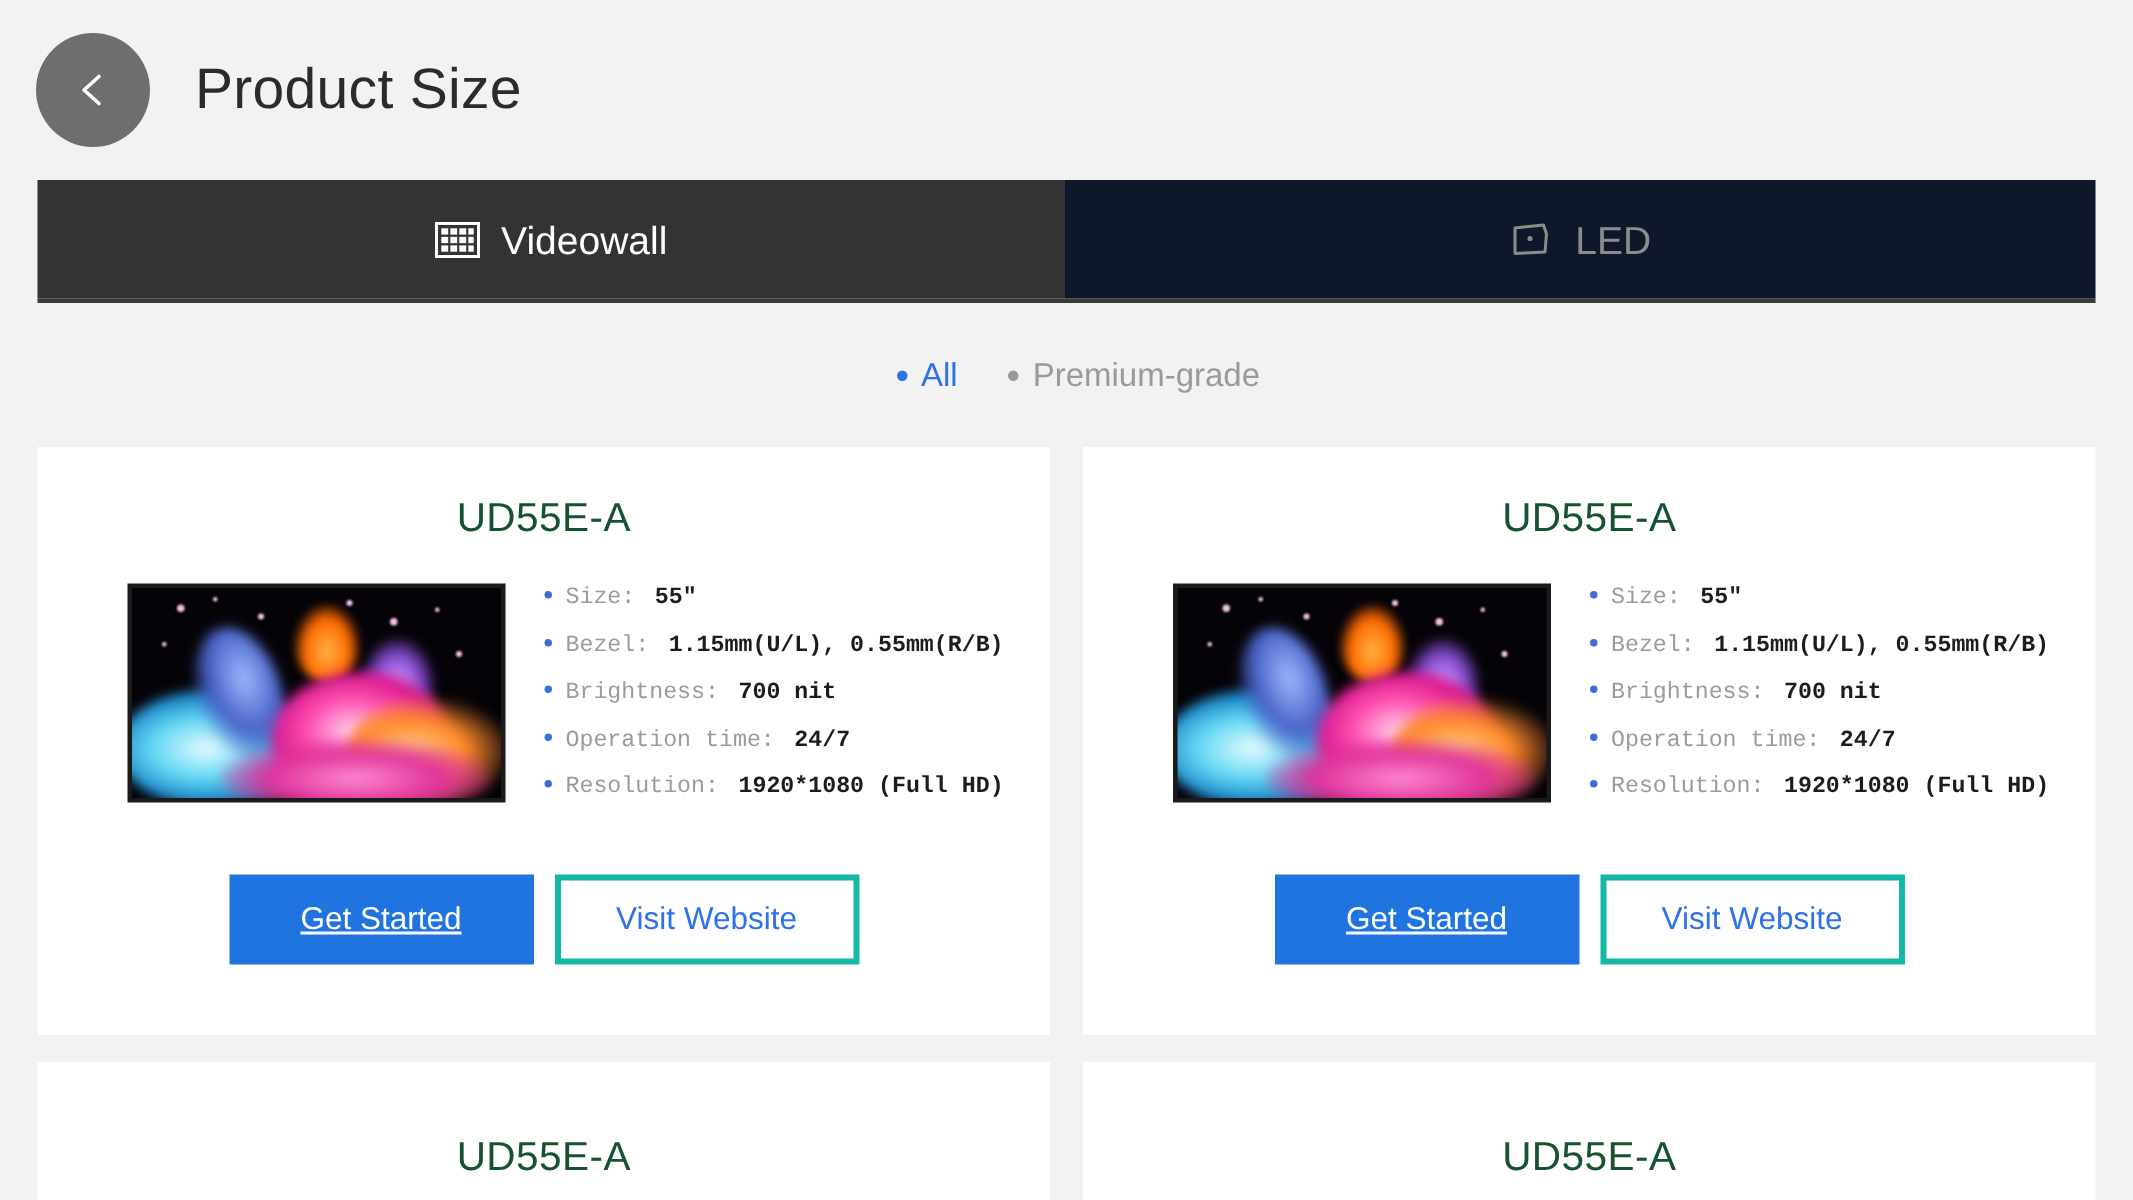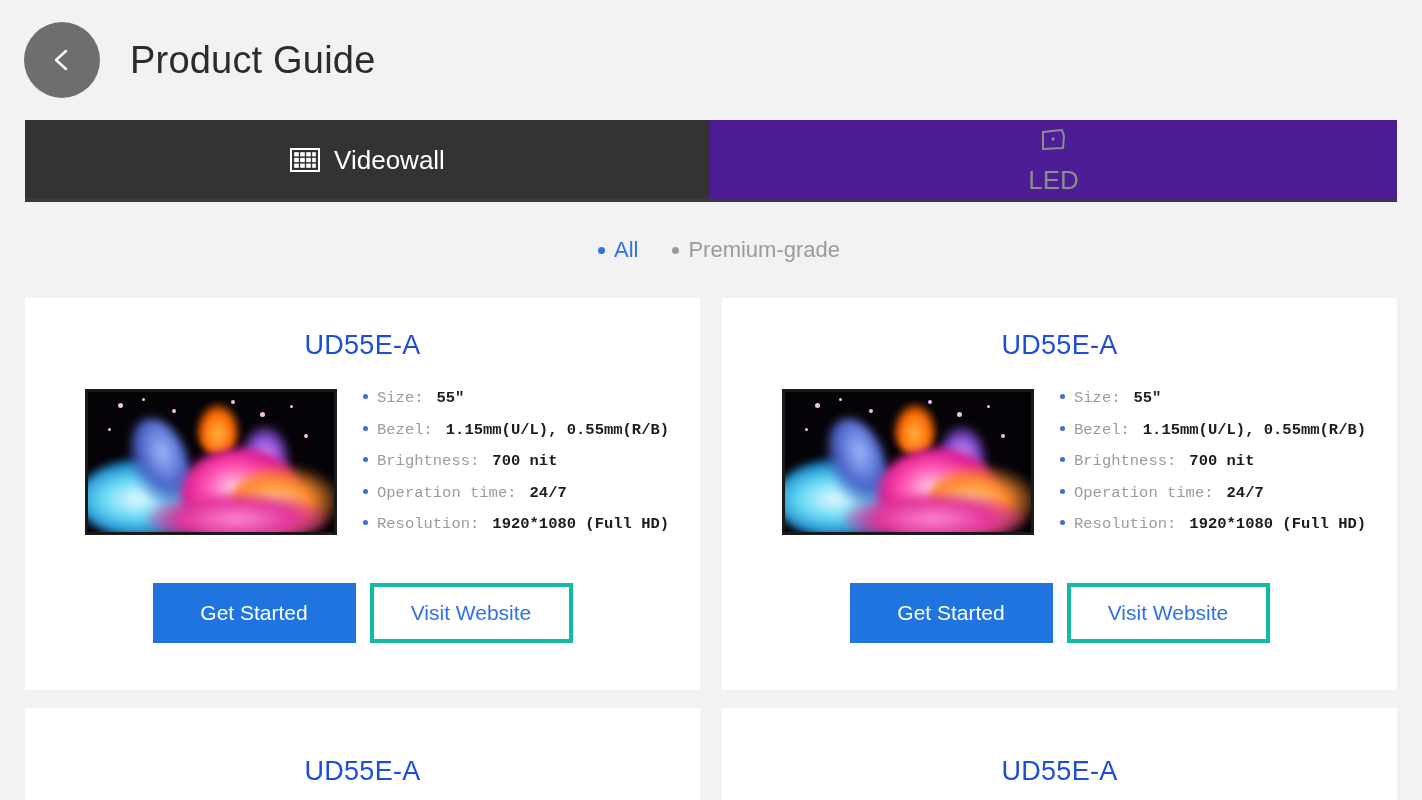--- a/index.html
+++ b/index.html
@@ -66,23 +66,22 @@
     font-size: 26px;
     cursor: pointer;
     user-select: none;
   }
   .tab.active {
     background: #333333;
     color: #ffffff;
     flex: 0 0 685px;
   }
   .tab.inactive {
-    background: #4c1d95;
+    background: #0f172a;
     color: #8c8c8c;
-    flex-direction: column;
   }
   .tab-icon { display: flex; align-items: center; }
   .tab-label { line-height: 1; text-align: right; }
 
   
   .filter-bar {
     height: 96px;
     display: flex;
     align-items: center;
     justify-content: center;
@@ -124,21 +123,21 @@
     height: 392px;
     display: flex;
     flex-direction: column;
     align-items: center;
     cursor: pointer;
   }
 
   .card-title {
     font-size: 27px;
     font-weight: 400;
-    color: #1d4ed8;
+    color: #14532d;
     letter-spacing: 0.3px;
   }
 
   .card-body {
     display: flex;
     align-items: flex-start;
     gap: 26px;
     margin-top: 28px;
     padding: 0 60px;
     width: 100%;
@@ -238,21 +237,21 @@
   .btn {
     height: 60px;
     min-width: 203px;
     font-size: 21px;
     display: flex;
     align-items: center;
     justify-content: center;
     cursor: pointer;
     border: 1px solid transparent;
   }
-  .btn-primary { background: #1f74e0; color: #ffffff; }
+  .btn-primary { background: #1f74e0; color: #ffffff; text-decoration: underline; }
   .btn-secondary {
     background: #ffffff;
     color: #2d72e8;
     border: 4px solid #14b8a6;
   }
 
   
   .card.partial {
     height: 110px;
     padding-top: 48px;
@@ -263,21 +262,21 @@
 <body>
 
 <div class="header">
   <div class="back-button">
     <span>
       <svg width="34" height="34" viewBox="0 0 34 34" aria-hidden="true">
         <polyline points="21,8 11,17 21,26" fill="none" stroke="#ffffff" stroke-width="2.4" stroke-linecap="round" stroke-linejoin="round"></polyline>
       </svg>
     </span>
   </div>
-  <div class="page-title">Product Guide</div>
+  <div class="page-title">Product Size</div>
 </div>
 
 <div class="tabs">
   <div class="tab active">
     <span class="tab-icon">
       <svg width="30" height="24" viewBox="0 0 30 24" aria-hidden="true">
         <rect x="1" y="1" width="28" height="22" fill="none" stroke="#ffffff" stroke-width="2"></rect>
         <g fill="#ffffff">
           <rect x="4.2" y="4.2" width="4.6" height="4.2"></rect>
           <rect x="10.2" y="4.2" width="4.6" height="4.2"></rect>

